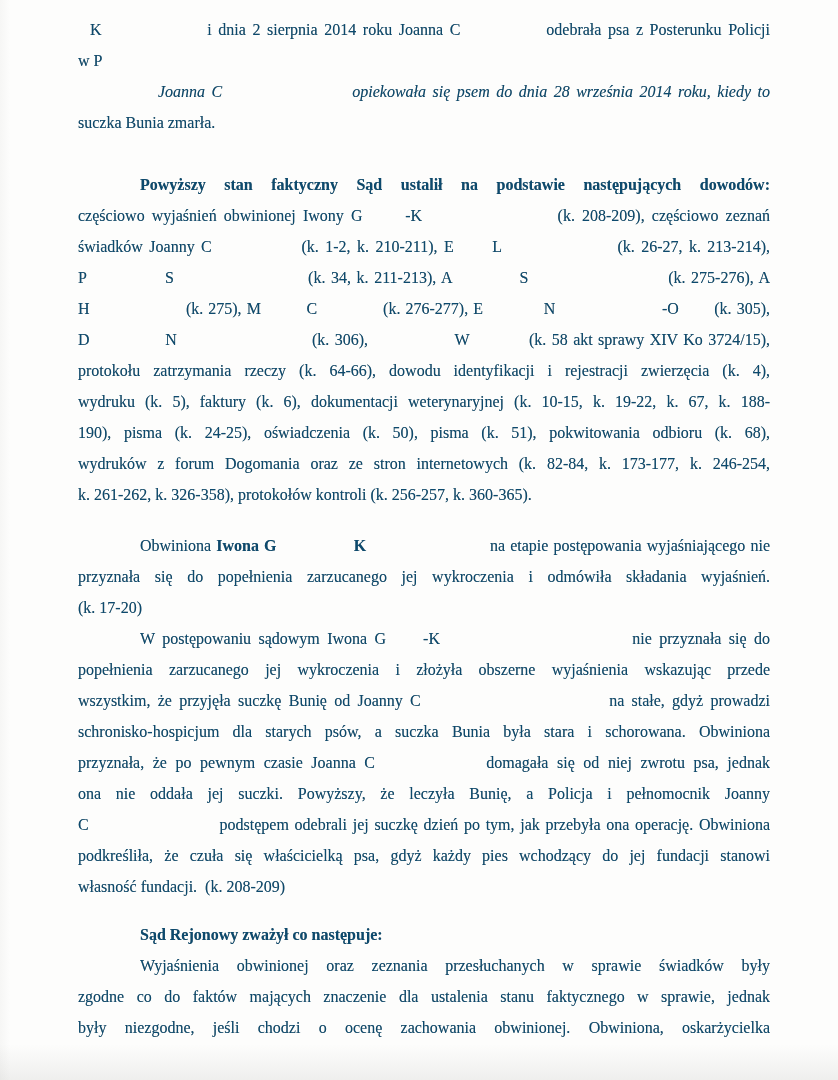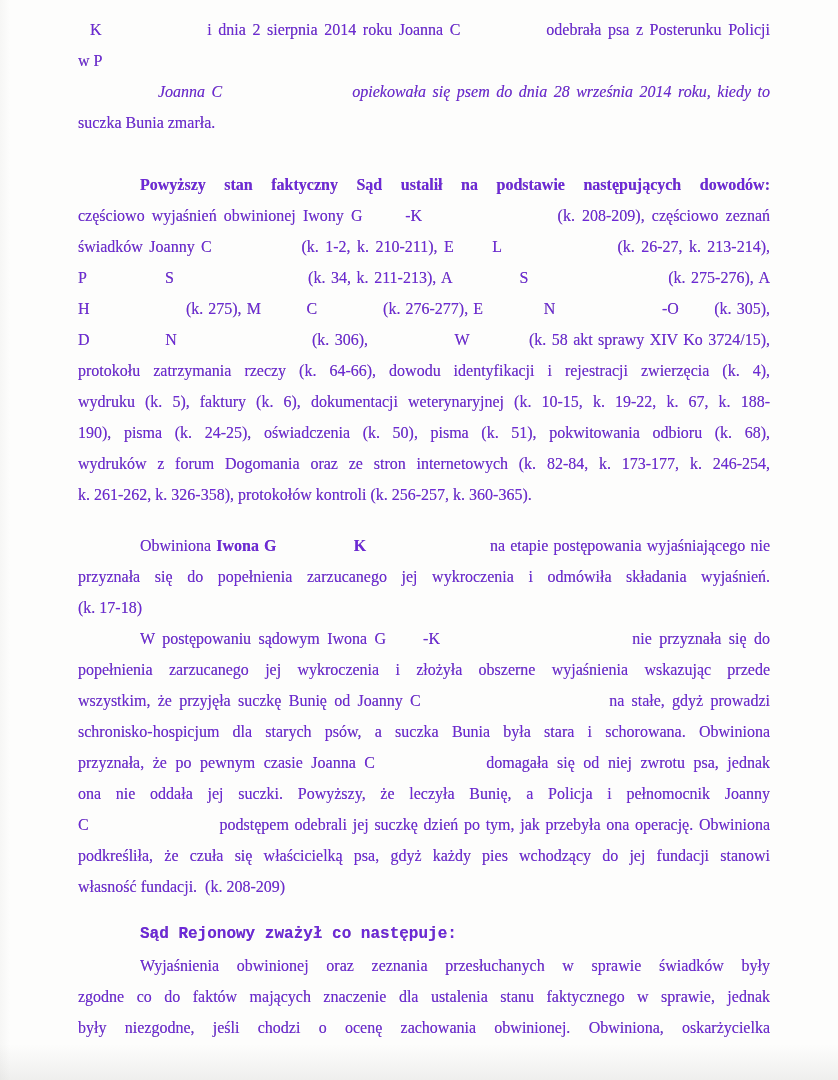--- a/index.html
+++ b/index.html
@@ -5,37 +5,37 @@
   html,body{margin:0;padding:0;background:#ffffff;}
   .page{
     position:relative;
     width:838px;height:1080px;
     background:#fdfdfc;
     box-sizing:border-box;
     padding:14px 68px 0 78px;
     overflow:hidden;
     font-family:"Liberation Serif","DejaVu Serif",serif;
     font-size:16px;
-    color:#6d28d9;
+    color:#0c4a6e;
     text-shadow:0 0 .6px rgba(62,62,58,.5);
   }
   .ln{
     line-height:31px;
     text-align:justify;
     text-align-last:justify;
     hyphens:none;
   }
   .ln.last{text-align:right;text-align-last:left;}
   .bold{font-weight:bold;}
   .ind{padding-left:62px;}
   .ind-lg{padding-left:80px;font-style:italic;}
   .ind-sm{padding-left:12px;}
   .gap-lg{margin-top:31px;}
   .gap-md{margin-top:20px;}
-  .gap-sm{margin-top:17px;font-family:Liberation Mono, monospace;}
+  .gap-sm{margin-top:17px;}
   .scan-shade-bottom{
     position:absolute;left:0;right:0;bottom:0;height:36px;
     background:linear-gradient(180deg,rgba(120,120,116,0) 0%,rgba(120,120,116,.06) 55%,rgba(120,120,116,.11) 100%);
   }
   .scan-shade-edge{
     position:absolute;left:0;top:0;bottom:0;width:10px;
     background:linear-gradient(90deg,rgba(120,120,116,.05),rgba(120,120,116,0));
   }
 </style>
 </head>
@@ -57,21 +57,21 @@
   <div class="ln">protokołu zatrzymania rzeczy (k. 64-66), dowodu identyfikacji i rejestracji zwierzęcia (k. 4),</div>
   <div class="ln">wydruku (k. 5), faktury (k. 6), dokumentacji weterynaryjnej (k. 10-15, k. 19-22, k. 67, k. 188-</div>
   <div class="ln">190), pisma (k. 24-25), oświadczenia (k. 50), pisma (k. 51), pokwitowania odbioru (k. 68),</div>
   <div class="ln">wydruków z forum Dogomania oraz ze stron internetowych (k. 82-84, k. 173-177, k. 246-254,</div>
   <div class="ln last">k. 261-262, k. 326-358), protokołów kontroli (k. 256-257, k. 360-365).</div>
 
   <div class="ln ind gap-md">
     <span>Obwiniona </span><span class="bold">Iwona G&nbsp;&nbsp;&nbsp;&nbsp;&nbsp;&nbsp;&nbsp;&nbsp;&nbsp;&nbsp;&nbsp;&nbsp;&nbsp;&nbsp;&nbsp;K</span><span>&nbsp;&nbsp;&nbsp;&nbsp;&nbsp;&nbsp;&nbsp;&nbsp;&nbsp;&nbsp;&nbsp;&nbsp;&nbsp;&nbsp;&nbsp;&nbsp;&nbsp;&nbsp;&nbsp;&nbsp;&nbsp;&nbsp;&nbsp;&nbsp;na etapie postępowania wyjaśniającego nie</span>
   </div>
   <div class="ln">przyznała się do popełnienia zarzucanego jej wykroczenia i odmówiła składania wyjaśnień.</div>
-  <div class="ln last">(k. 17-18)</div>
+  <div class="ln last">(k. 17-20)</div>
   <div class="ln ind">W postępowaniu sądowym Iwona G&nbsp;&nbsp;&nbsp;&nbsp;&nbsp;-K&nbsp;&nbsp;&nbsp;&nbsp;&nbsp;&nbsp;&nbsp;&nbsp;&nbsp;&nbsp;&nbsp;&nbsp;&nbsp;&nbsp;&nbsp;&nbsp;&nbsp;&nbsp;&nbsp;&nbsp;&nbsp;&nbsp;&nbsp;&nbsp;&nbsp;&nbsp;nie przyznała się do</div>
   <div class="ln">popełnienia zarzucanego jej wykroczenia i złożyła obszerne wyjaśnienia wskazując przede</div>
   <div class="ln">wszystkim, że przyjęła suczkę Bunię od Joanny C&nbsp;&nbsp;&nbsp;&nbsp;&nbsp;&nbsp;&nbsp;&nbsp;&nbsp;&nbsp;&nbsp;&nbsp;&nbsp;&nbsp;&nbsp;&nbsp;&nbsp;&nbsp;&nbsp;&nbsp;&nbsp;&nbsp;&nbsp;&nbsp;&nbsp;&nbsp;na stałe, gdyż prowadzi</div>
   <div class="ln">schronisko-hospicjum dla starych psów, a suczka Bunia była stara i schorowana. Obwiniona</div>
   <div class="ln">przyznała, że po pewnym czasie Joanna C&nbsp;&nbsp;&nbsp;&nbsp;&nbsp;&nbsp;&nbsp;&nbsp;&nbsp;&nbsp;&nbsp;&nbsp;&nbsp;domagała się od niej zwrotu psa, jednak</div>
   <div class="ln">ona nie oddała jej suczki. Powyższy, że leczyła Bunię, a Policja i pełnomocnik Joanny</div>
   <div class="ln">C&nbsp;&nbsp;&nbsp;&nbsp;&nbsp;&nbsp;&nbsp;&nbsp;&nbsp;&nbsp;&nbsp;&nbsp;&nbsp;&nbsp;&nbsp;&nbsp;&nbsp;&nbsp;&nbsp;&nbsp;&nbsp;&nbsp;&nbsp;podstępem odebrali jej suczkę dzień po tym, jak przebyła ona operację. Obwiniona</div>
   <div class="ln">podkreśliła, że czuła się właścicielką psa, gdyż każdy pies wchodzący do jej fundacji stanowi</div>
   <div class="ln last">własność fundacji.&nbsp; (k. 208-209)</div>
 

